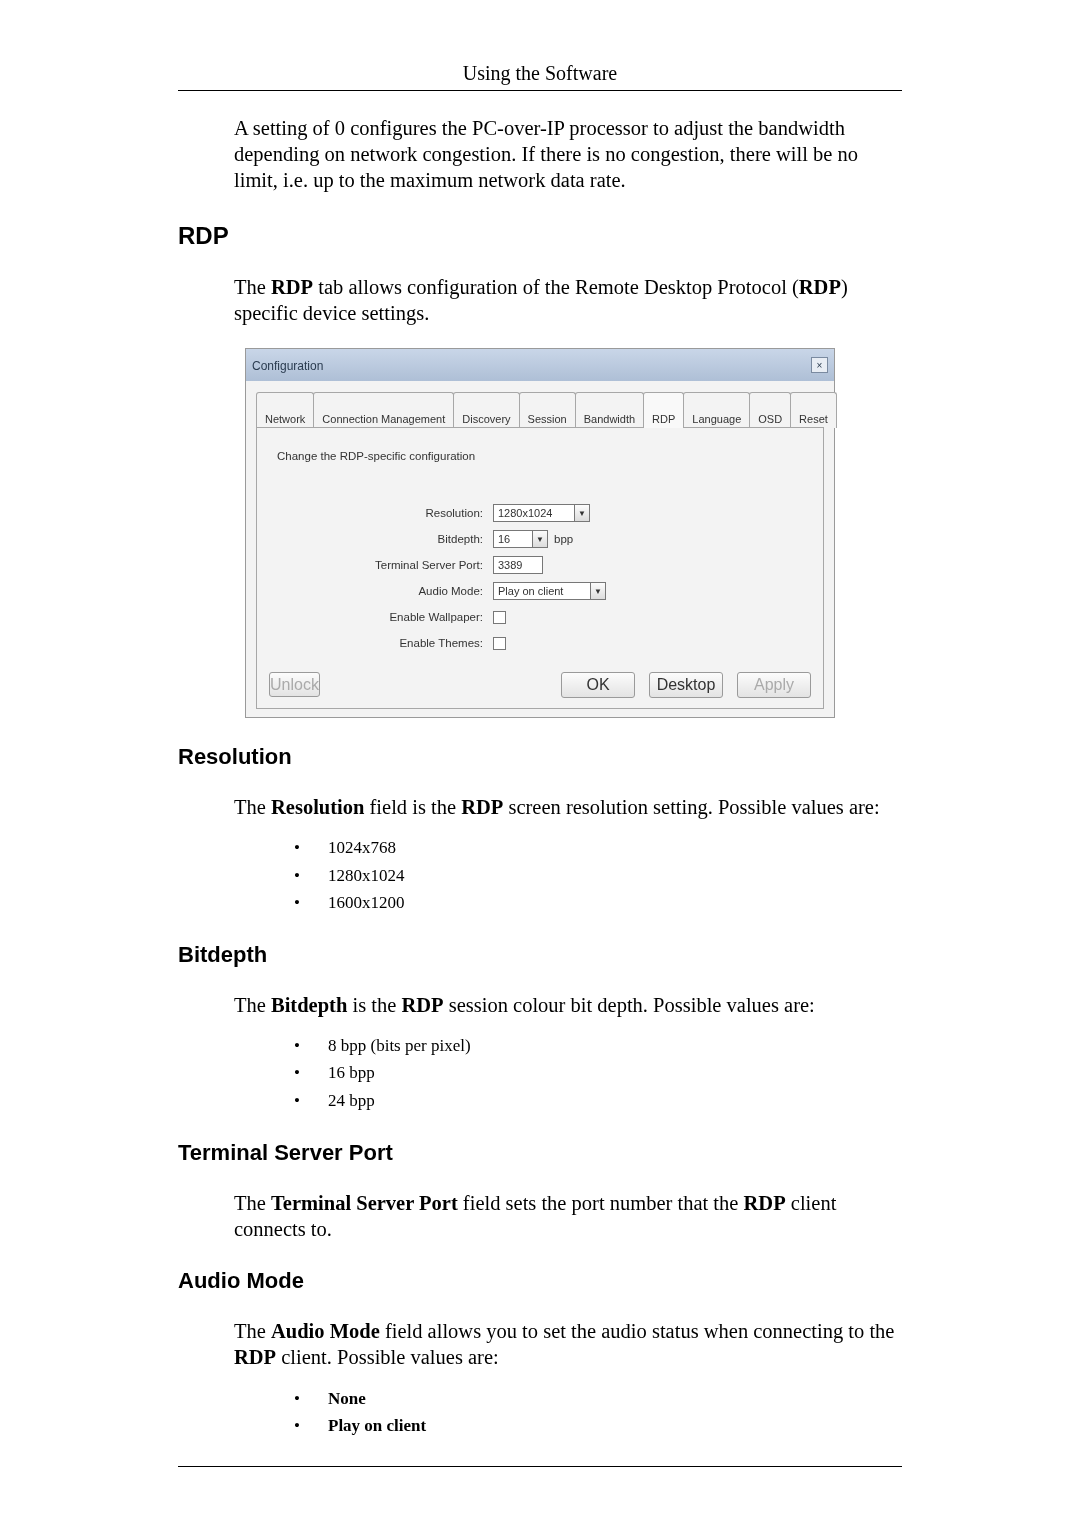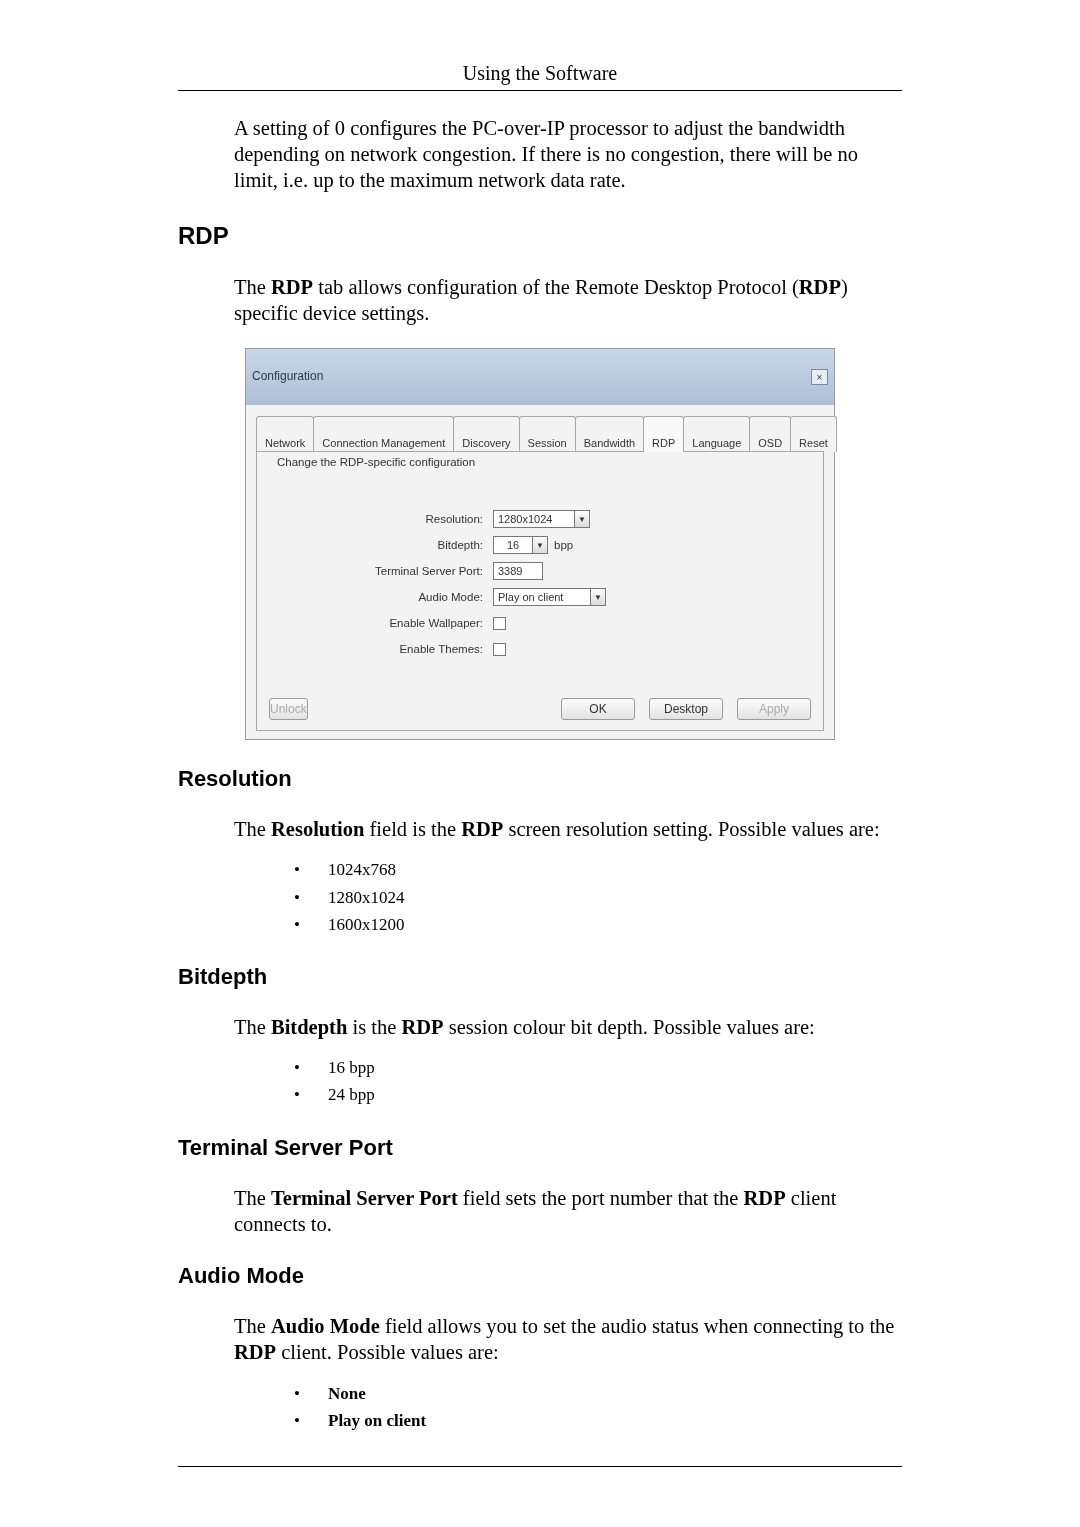--- a/index.html
+++ b/index.html
@@ -86,24 +86,24 @@
     border: 1px solid #9a9a9a;
     background: #f3f3f3;
     width: 100%;
     box-sizing: border-box;
     font-size: 12px;
     color: #333;
   }
   .dlg-titlebar {
     background: linear-gradient(#c9d6e8, #aebfd6);
     color: #2b3c50;
-    padding: 20px 6px;
+    padding: 8px 6px;
     font-size: 12px;
     display: flex;
-    align-items: flex-start;
+    align-items: flex-end;
     justify-content: space-between;
   }
   .dlg-close {
     width: 15px; height: 14px;
     border: 1px solid #7a8aa0;
     background: #e8edf4;
     font-size: 10px;
     display: flex; align-items: center; justify-content: center;
     cursor: default;
   }
@@ -127,21 +127,21 @@
     top: 1px;
     white-space: nowrap;
   }
   .tab.active {
     background: #f9f9f9;
     z-index: 2;
   }
   .tab-panel {
     border: 1px solid #a7a7a7;
     background: #f3f3f3;
-    padding: 4px 16px 50px 16px;
+    padding: 22px 16px 50px 16px;
     min-height: 280px;
     box-sizing: border-box;
     position: relative;
   }
   .panel-instr {
     font-size: 11.5px;
     margin: 0 0 40px 4px;
   }
   .form-row {
     display: flex;
@@ -157,21 +157,21 @@
   .form-row .ctrl { display: flex; align-items: center; gap: 6px; min-height: 22px; }
   .ctrl-input {
     border: 1px solid #777;
     background: #fff;
     font-size: 11px;
     padding: 2px 4px;
     height: 18px;
     box-sizing: border-box;
   }
   .w-res { width: 82px; }
-  .w-bit { width: 40px; text-align: center; }
+  .w-bit { width: 40px; }
   .w-port { width: 50px; }
   .w-audio { width: 98px; }
   .dropdown-arr {
     display: inline-flex;
     width: 15px; height: 18px;
     border: 1px solid #777;
     border-left: none;
     background: linear-gradient(#fcfcfc,#dcdcdc);
     align-items: center; justify-content: center;
     font-size: 8px;
@@ -192,21 +192,21 @@
     gap: 14px;
     align-items: center;
   }
   .dlg-buttons .unlock-slot {
     margin-right: auto;
   }
   .btn-sm {
     border: 1px solid #9a9a9a;
     background: linear-gradient(#fcfcfc,#e3e3e3);
     padding: 3px 0;
-    font-size: 12px;
+    font-size: 16px;
     width: 72px;
     text-align: center;
     border-radius: 3px;
   }
   .btn-sm.disabled { color: #aaa; }
 </style>
 </head>
 <body>
 
 <div class="page">
@@ -323,20 +323,21 @@
     <li>1600x1200</li>
   </ul>
 
   <div class="h3-left">Bitdepth</div>
   <div class="body-text">
     <p class="p-reg">
       <span>The </span><b>Bitdepth</b><span> is the </span><b>RDP</b><span> session colour bit depth. Possible values are:</span>
     </p>
   </div>
   <ul class="doc-list">
+    <li>8 bpp (bits per pixel)</li>
     <li>16 bpp</li>
     <li>24 bpp</li>
   </ul>
 
   <div class="h3-left">Terminal Server Port</div>
   <div class="body-text">
     <p class="p-reg">
       <span>The </span><b>Terminal Server Port</b><span> field sets the port number that the </span><b>RDP</b><span> client connects to.</span>
     </p>
   </div>

